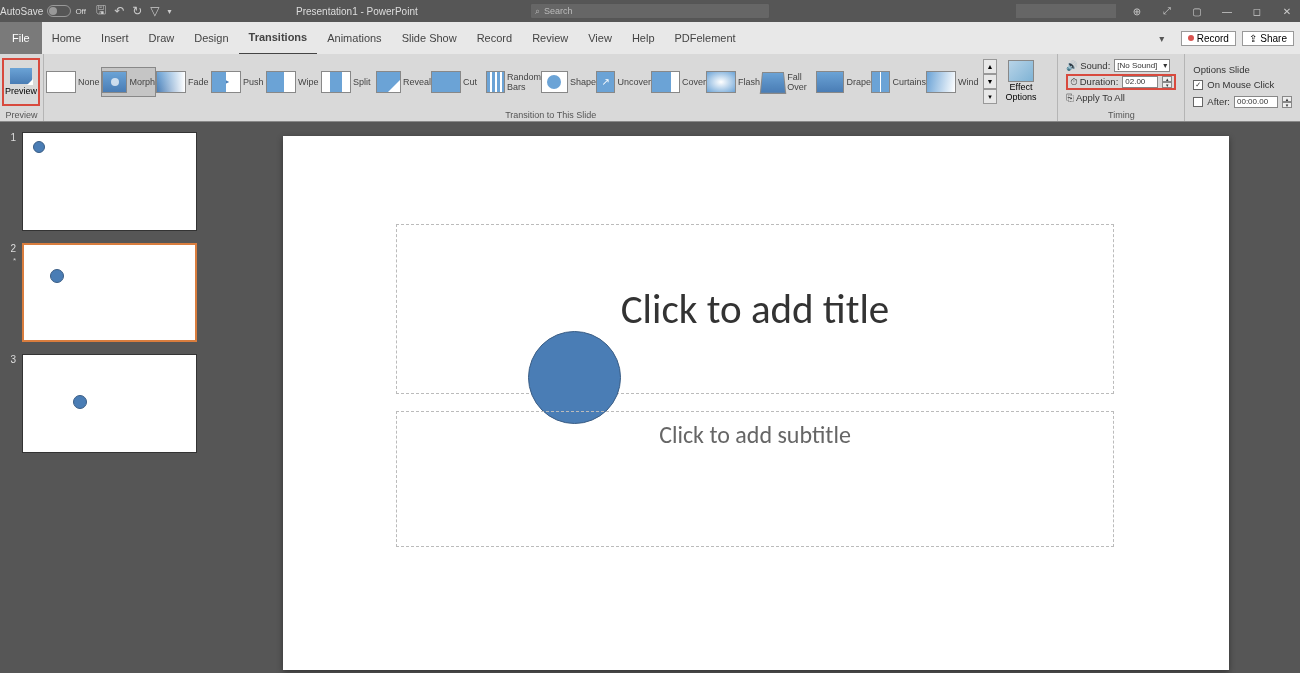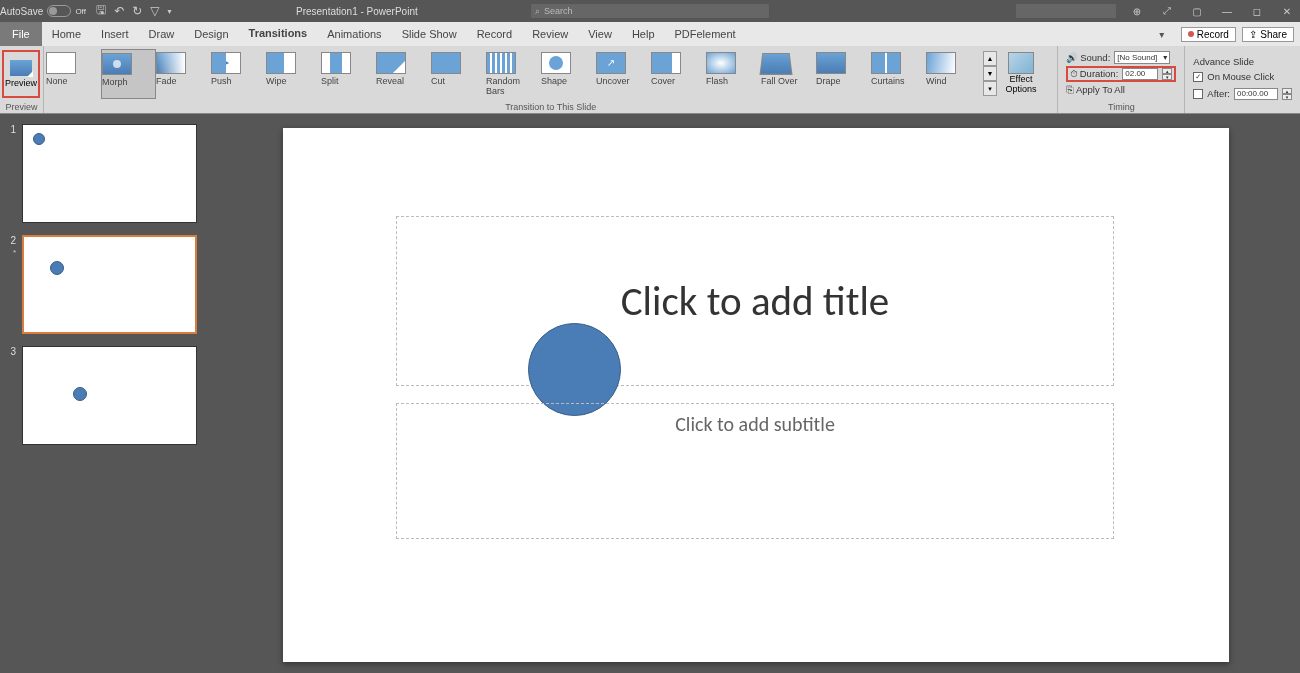--- a/index.html
+++ b/index.html
@@ -9,37 +9,37 @@
 .autosave{display:flex;align-items:center;gap:4px}
 .autosave-toggle{width:24px;height:12px;border:1px solid #999;border-radius:6px;position:relative}
 .autosave-toggle::after{content:"";position:absolute;width:8px;height:8px;border-radius:50%;background:#999;top:1px;left:1px}
 .qat{display:flex;align-items:center;gap:8px;font-size:12px}
 .qat-icon{cursor:pointer;color:#ccc}
 .doc-title{position:absolute;left:296px}
 .search-box{position:absolute;left:50%;transform:translateX(-50%);width:240px;height:16px;background:#666;border:1px solid #555;border-radius:2px;display:flex;align-items:center;padding:0 4px;color:#bbb;font-size:9px}
 .titlebar-right{position:absolute;right:0;display:flex;align-items:center;gap:4px}
 .account-box{width:100px;height:14px;background:#666;margin-right:4px}
 .win-btn{width:26px;height:14px;display:flex;align-items:center;justify-content:center;color:#ccc;font-size:10px;cursor:pointer}
-.menubar{height:24px;background:#e8e8e8;display:flex;align-items:center;font-size:11px}
+.menubar{height:32px;background:#e8e8e8;display:flex;align-items:center;font-size:11px}
 .menu-item{padding:16px 10px;height:100%;display:flex;align-items:center;cursor:pointer;color:#444}
 .menu-item.file{background:#7a7a7a;color:#fff;padding:0 12px}
 .menu-item.active{border-bottom:2px solid #444;font-weight:600}
 .menubar-right{margin-left:auto;display:flex;align-items:center;gap:6px;padding-right:6px}
 .record-btn{display:flex;align-items:center;gap:3px;border:1px solid #999;padding:1px 6px;font-size:10px;background:#fff;cursor:pointer}
 .rec-dot{width:6px;height:6px;border-radius:50%;background:#d9534f}
 .share-btn{display:flex;align-items:center;gap:3px;border:1px solid #999;padding:1px 6px;font-size:10px;background:#fff;cursor:pointer}
 .ribbon{height:68px;background:#d9d9d9;display:flex;border-bottom:1px solid #888}
 .ribbon-group{display:flex;flex-direction:column;border-right:1px solid #b5b5b5}
 .ribbon-group-content{flex:1;display:flex;align-items:center;padding:2px}
 .ribbon-group-label{text-align:center;font-size:9px;color:#555;padding:1px 0}
 .preview-btn{display:flex;flex-direction:column;align-items:center;justify-content:center;width:38px;height:48px;cursor:pointer;border:2px solid #d84a3e;font-size:9px;gap:2px}
 .preview-icon{width:22px;height:16px;background:linear-gradient(#6ba3d6,#4a7db5);position:relative}
 .preview-icon::after{content:"";position:absolute;right:-1px;bottom:-1px;width:0;height:0;border-left:6px solid transparent;border-bottom:6px solid #fff}
 .transitions-gal{display:flex;gap:0;position:relative}
-.trans-item{display:flex;flex-direction:column;width:55px;padding:3px 0;cursor:pointer;font-size:9px;color:#444;gap:2px}
+.trans-item{display:flex;flex-direction:row;align-items:center;width:55px;padding:3px 0;cursor:pointer;font-size:9px;color:#444;gap:2px}
 .trans-item.selected{background:#c5c5c5;border:1px solid #888}
 .trans-icon{width:30px;height:22px;border:1px solid #888;background:#fff;display:flex;align-items:center;justify-content:center;position:relative;overflow:hidden}
 .gal-spin{display:flex;flex-direction:column;width:14px;margin-left:2px}
 .gal-spin-btn{height:15px;border:1px solid #999;background:#e8e8e8;font-size:7px;display:flex;align-items:center;justify-content:center;cursor:pointer}
 .effect-opts{display:flex;flex-direction:column;align-items:center;width:48px;cursor:pointer;font-size:9px;gap:1px;padding:2px}
 .effect-icon{width:26px;height:22px;background:linear-gradient(135deg,#b8d4e8,#7fb3d5);border:1px solid #888}
 .timing-group{padding:2px 6px;font-size:9.5px;color:#333;display:flex;flex-direction:column;gap:1px}
 .timing-row{display:flex;align-items:center;gap:4px;height:15px}
 .timing-label{display:flex;align-items:center;gap:2px}
 .snd-combo{width:56px;height:13px;border:1px solid #888;background:#fff;font-size:8px;padding:0 2px;display:flex;align-items:center;justify-content:space-between}
@@ -57,21 +57,21 @@
 .thumb{width:175px;height:99px;background:#fff;border:1px solid #333;position:relative;cursor:pointer}
 .thumb.selected{border:2px solid #d97d3e}
 .thumb-circle{position:absolute;border-radius:50%;background:#4a7db5;border:1px solid #3a5d85}
 .thumb-num-col{display:flex;flex-direction:column;align-items:flex-end;gap:2px}
 .editor{flex:1;background:#565656;display:flex;align-items:flex-start;justify-content:center;padding:14px 0;overflow:auto}
 .slide-canvas{width:946px;height:534px;background:#fff;box-shadow:0 2px 6px rgba(0,0,0,.4);position:relative}
 .big-circle{position:absolute;width:93px;height:93px;border-radius:50%;background:#4a7db5;border:1px solid #3a5d85;left:131px;top:106px}
 .title-ph{position:absolute;left:113px;top:88px;width:718px;height:170px;border:1px dashed #bbb;display:flex;align-items:center;justify-content:center}
 .title-text{font-size:41px;color:#333;font-family:Calibri,Arial}
 .sub-ph{position:absolute;left:113px;top:275px;width:718px;height:136px;border:1px dashed #bbb;display:flex;align-items:flex-start;justify-content:center;padding-top:8px}
-.sub-text{font-size:20px;color:#666;font-family:Calibri,Arial}
+.sub-text{font-size:24px;color:#666;font-family:Calibri,Arial}
 
 .ti-morph{background:linear-gradient(#6ba3d6,#4a7db5)}.ti-morph::after{content:"";position:absolute;width:8px;height:8px;border-radius:50%;background:#fff;opacity:.7}
 .ti-fade{background:linear-gradient(#6ba3d6,#4a7db5)}.ti-fade::after{content:"";position:absolute;inset:0;background:linear-gradient(90deg,transparent,#fff)}
 .ti-push::before{content:"";position:absolute;left:0;top:0;width:50%;height:100%;background:#6ba3d6}.ti-push::after{content:"▶";font-size:8px;color:#4a7db5}
 .ti-wipe{background:linear-gradient(90deg,#6ba3d6 60%,#fff 60%)}
 .ti-split::before{content:"";position:absolute;left:30%;width:40%;height:100%;background:#6ba3d6}
 .ti-reveal{background:#6ba3d6}.ti-reveal::after{content:"";position:absolute;right:0;bottom:0;border:6px solid transparent;border-right-color:#fff;border-bottom-color:#fff}
 .ti-cut{background:#6ba3d6}
 .ti-bars{background:repeating-linear-gradient(90deg,#6ba3d6 0 3px,#fff 3px 5px)}
 .ti-shape{background:#fff}.ti-shape::after{content:"";position:absolute;width:14px;height:14px;border-radius:50%;background:#6ba3d6}
@@ -264,21 +264,21 @@
           <span class="timing-label">⎘ <span>Apply To All</span></span>
         </div>
       </div>
     </div>
     <div class="ribbon-group-label">Timing</div>
   </div>
 
   <div class="ribbon-group" style="border-right:none">
     <div class="ribbon-group-content">
       <div class="advance-group">
-        <div>Advance Slide</div>
+        <div>Options Slide</div>
         <div class="timing-row">
             <div class="chk">✓</div>
             <span>On Mouse Click</span>
           </div>
         <div class="timing-row">
             <div class="chk"></div>
             <span>After:</span>
             <div class="dur-input" style="width:44px">00:00.00</div>
             <div class="spin-small">
               <div>▴</div>

